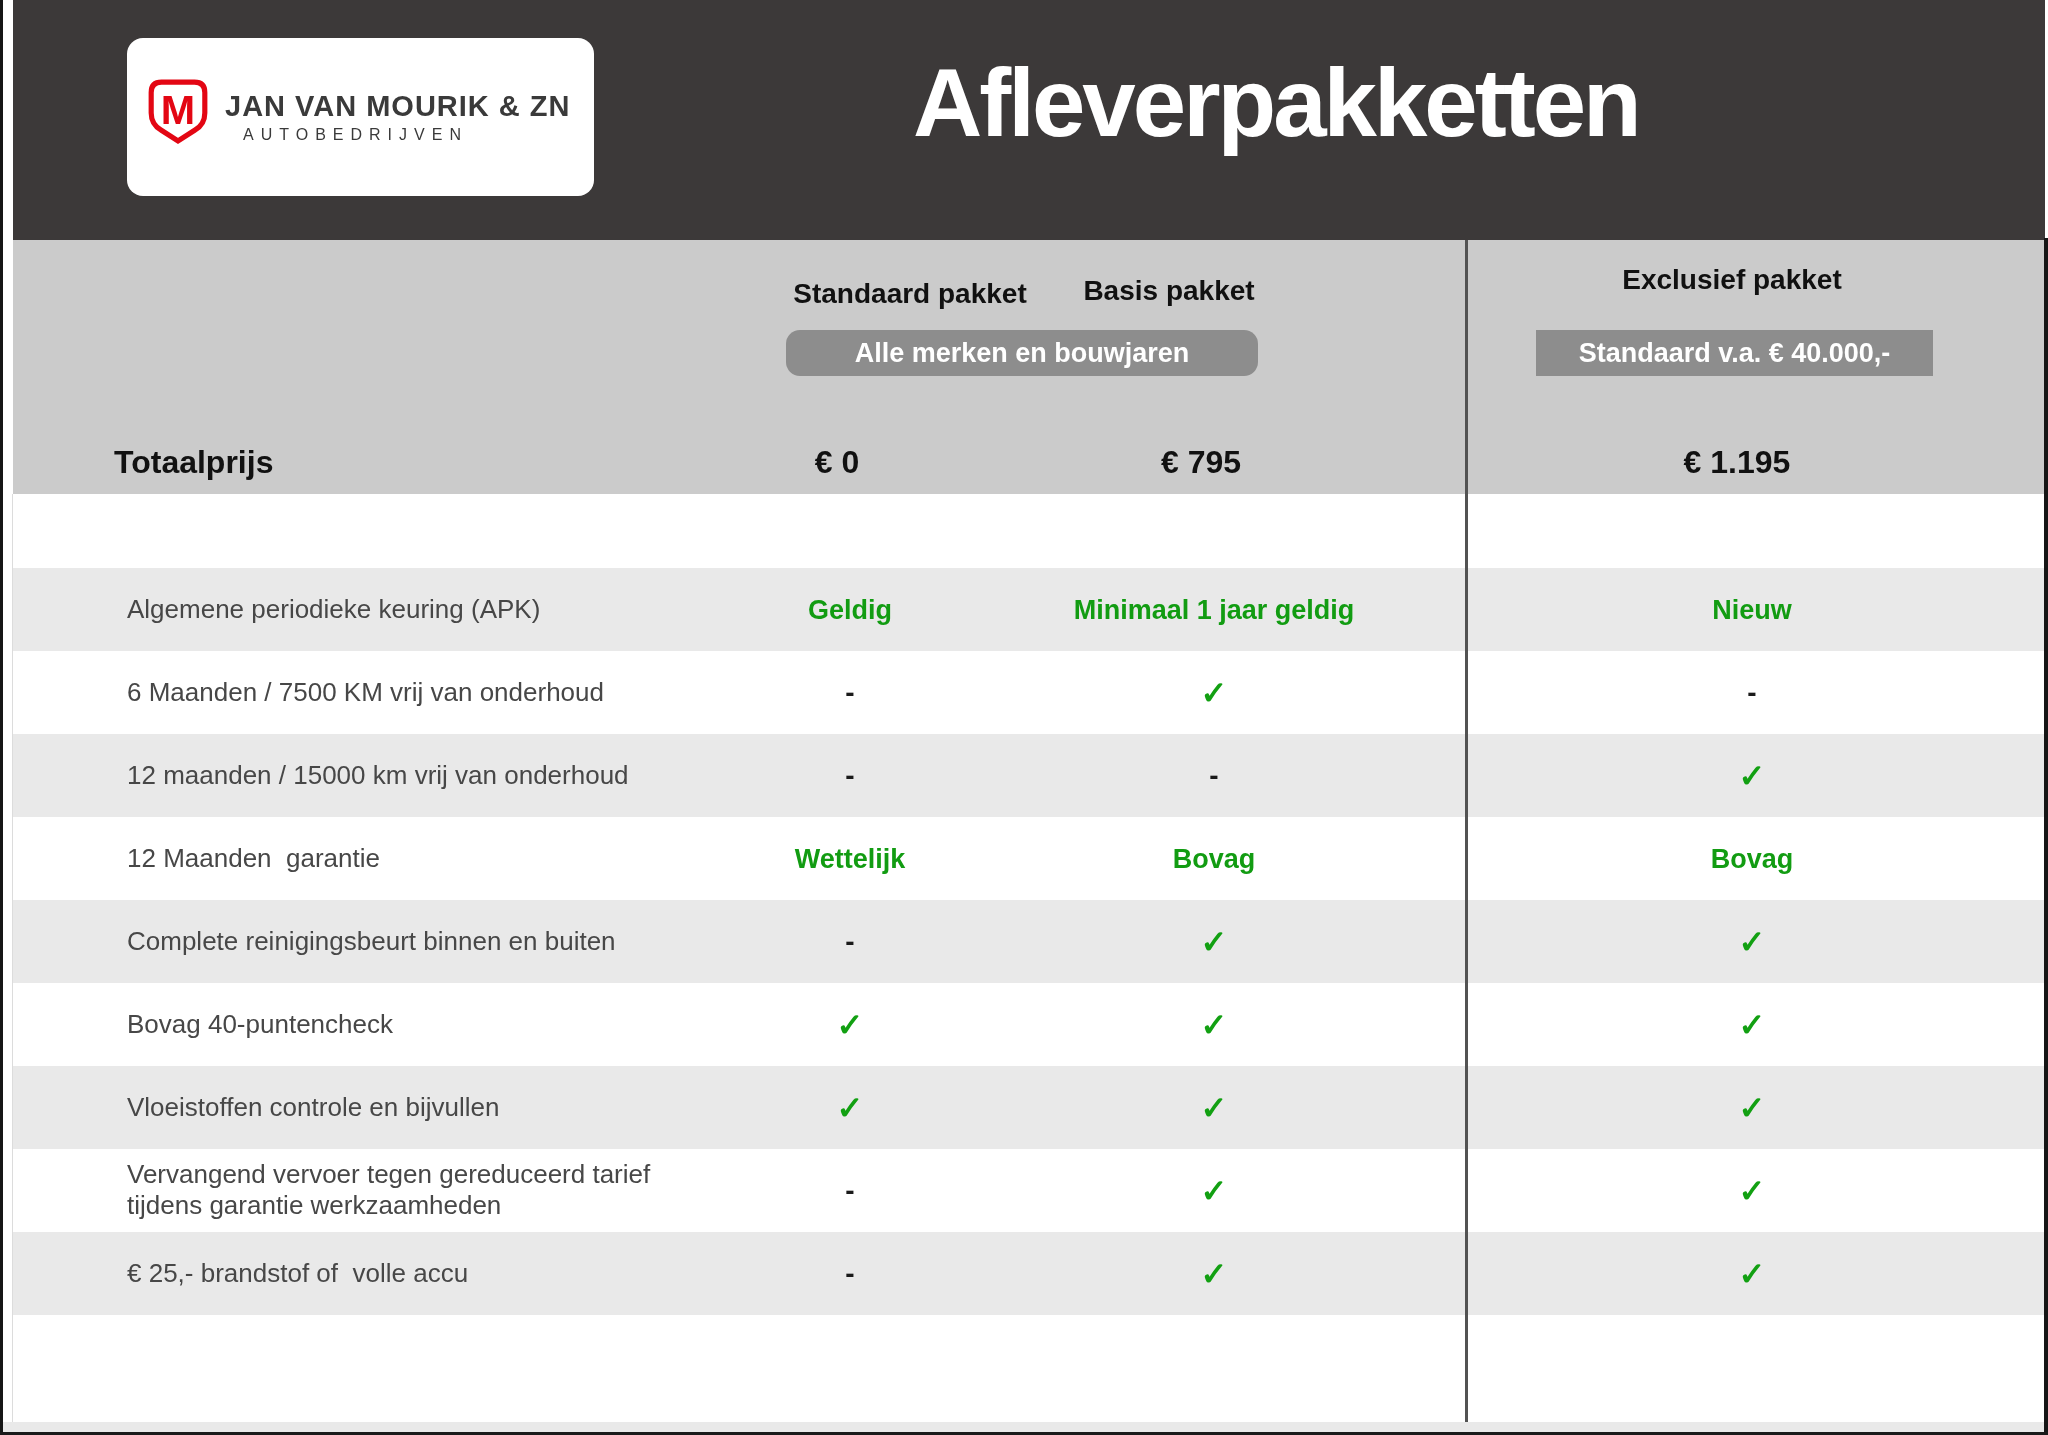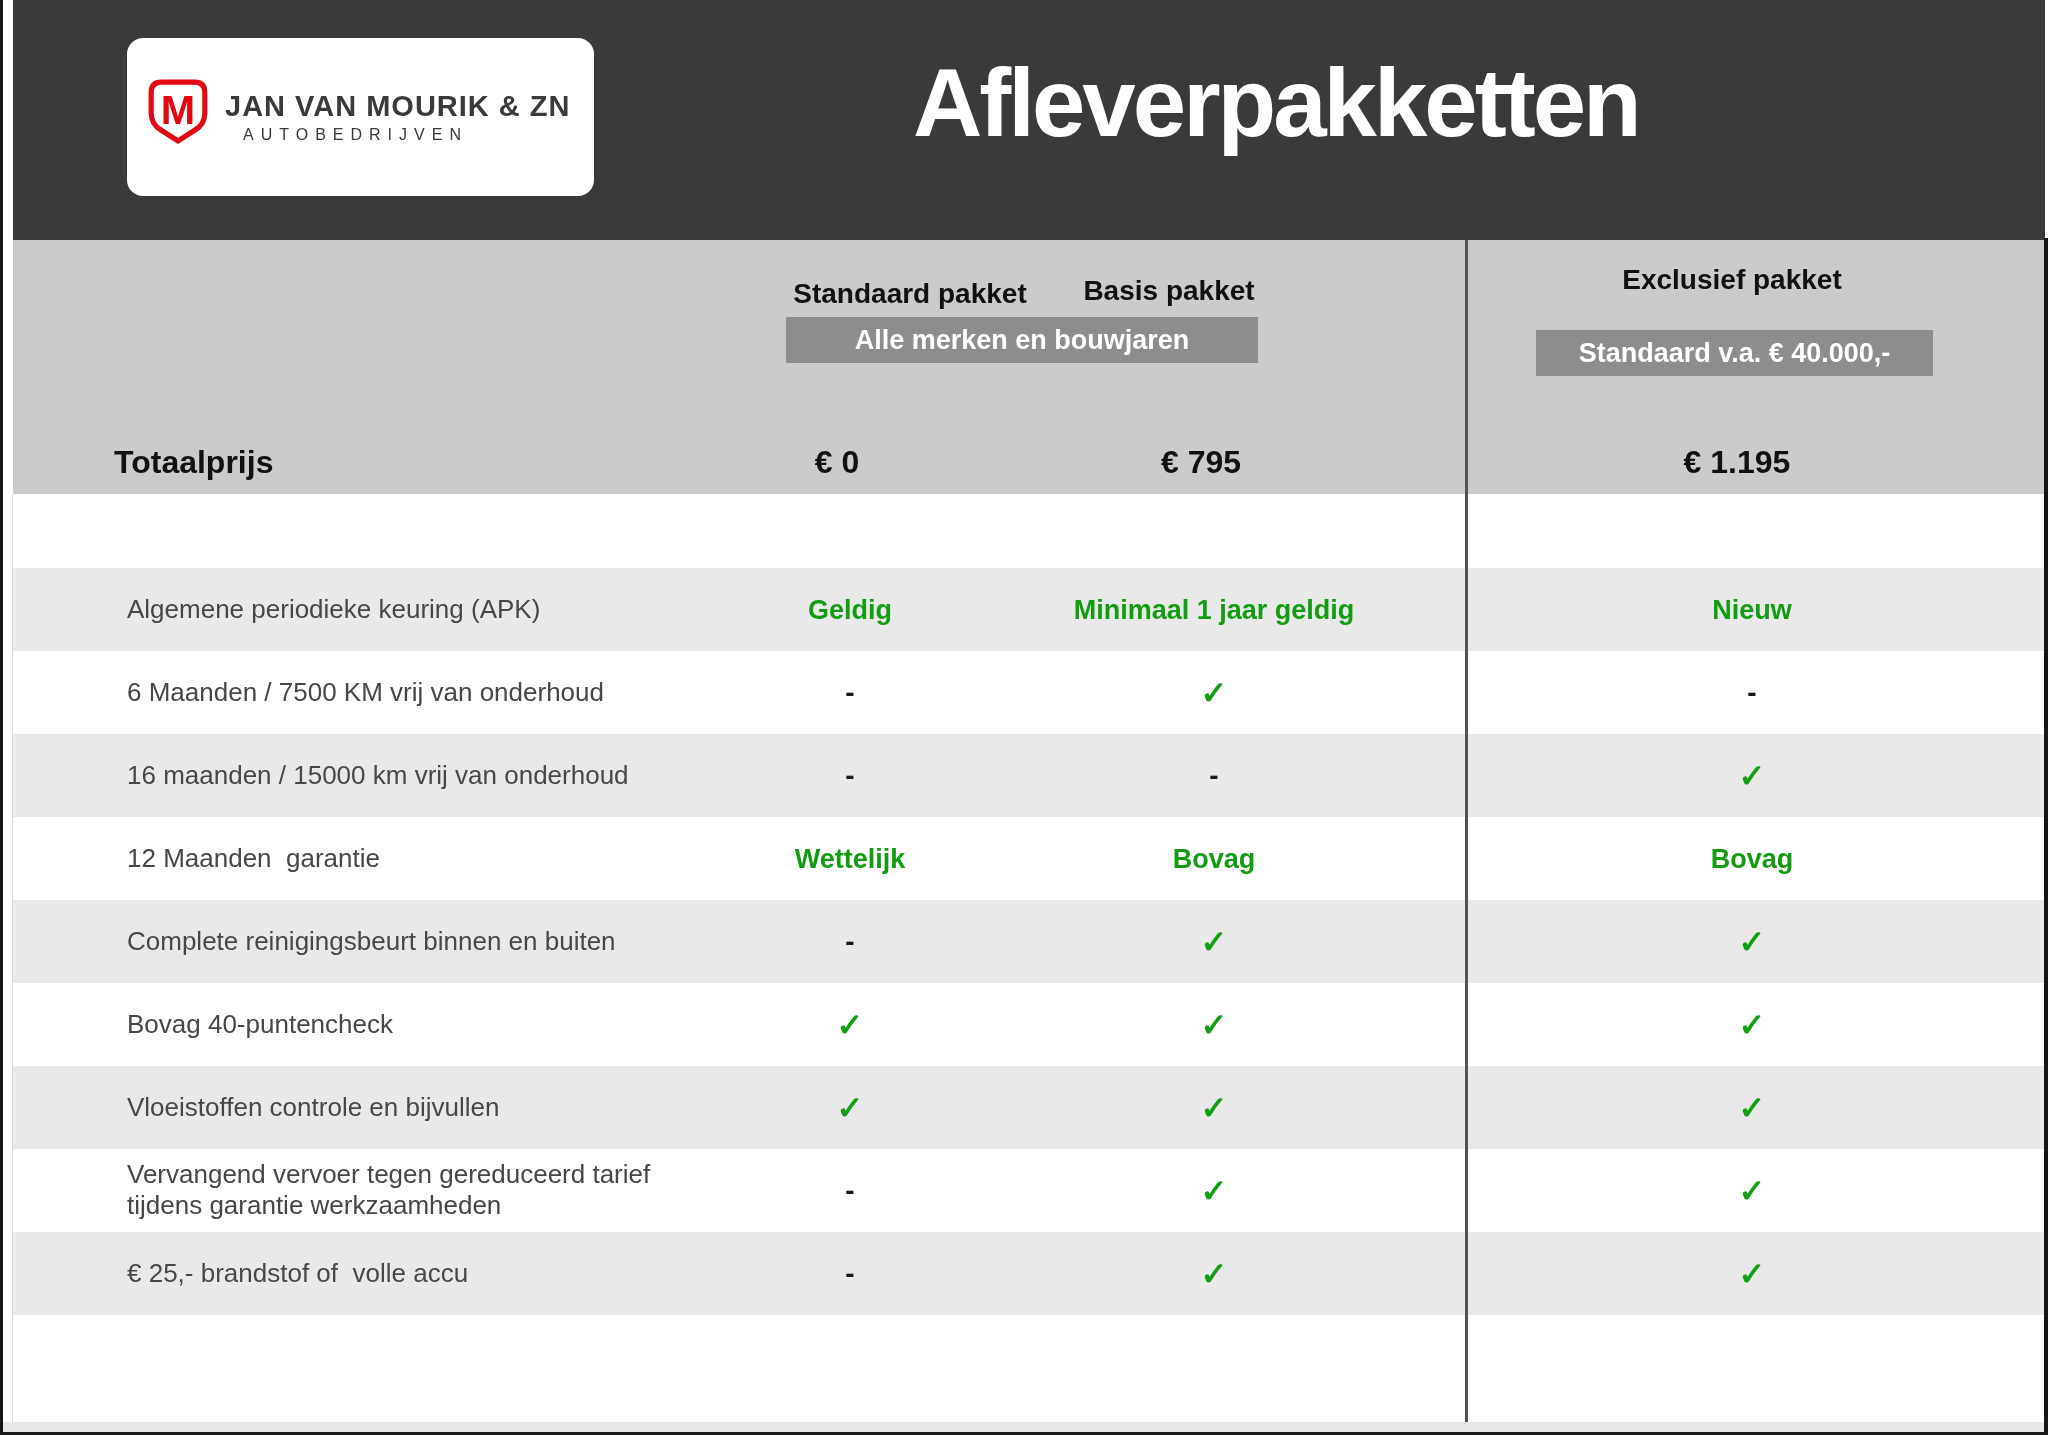--- a/index.html
+++ b/index.html
@@ -70,21 +70,21 @@
       <div class="logo-name">JAN VAN MOURIK &amp; ZN</div>
       <div class="logo-sub">AUTOBEDRIJVEN</div>
     </div>
     <div class="main-title">Afleverpakketten</div>
   </div>
 
   <div class="band"></div>
   <div class="col-head head-standaard" style="position:absolute;top:278px;">Standaard pakket</div>
   <div class="col-head head-basis" style="position:absolute;top:275px;">Basis pakket</div>
   <div class="col-head head-exclusief" style="position:absolute;top:264px;">Exclusief pakket</div>
-  <div class="badge badge-left" style="position:absolute;top:317px;">Alle merken en bouwjaren</div>
+  <div class="badge badge-left" style="position:absolute;top:330px;border-radius:14px;">Alle merken en bouwjaren</div>
   <div class="badge badge-right" style="position:absolute;top:330px;">Standaard v.a. € 40.000,-</div>
 
   <div class="total-label" style="position:absolute;top:444px;">Totaalprijs</div>
   <div class="total-val total-standaard" style="position:absolute;top:444px;">€ 0</div>
   <div class="total-val total-basis" style="position:absolute;top:444px;">€ 795</div>
   <div class="total-val total-exclusief" style="position:absolute;top:444px;">€ 1.195</div>
 
   <div class="rows">
     <div class="row row-gray">
       <div class="row-label">Algemene periodieke keuring (APK)</div>
@@ -94,21 +94,21 @@
     </div>
 
     <div class="row row-white">
       <div class="row-label">6 Maanden / 7500 KM vrij van onderhoud</div>
       <div class="cell cell-standaard val-standaard dash">-</div>
       <div class="cell cell-basis val-basis check">✓</div>
       <div class="cell cell-exclusief val-exclusief dash">-</div>
     </div>
 
     <div class="row row-gray">
-      <div class="row-label">16 maanden / 15000 km vrij van onderhoud</div>
+      <div class="row-label">12 maanden / 15000 km vrij van onderhoud</div>
       <div class="cell cell-standaard val-standaard dash">-</div>
       <div class="cell cell-basis val-basis dash">-</div>
       <div class="cell cell-exclusief val-exclusief check">✓</div>
     </div>
 
     <div class="row row-white">
       <div class="row-label">12 Maanden  garantie</div>
       <div class="cell cell-standaard val-standaard green-text">Wettelijk</div>
       <div class="cell cell-basis val-basis green-text">Bovag</div>
       <div class="cell cell-exclusief val-exclusief green-text">Bovag</div>

